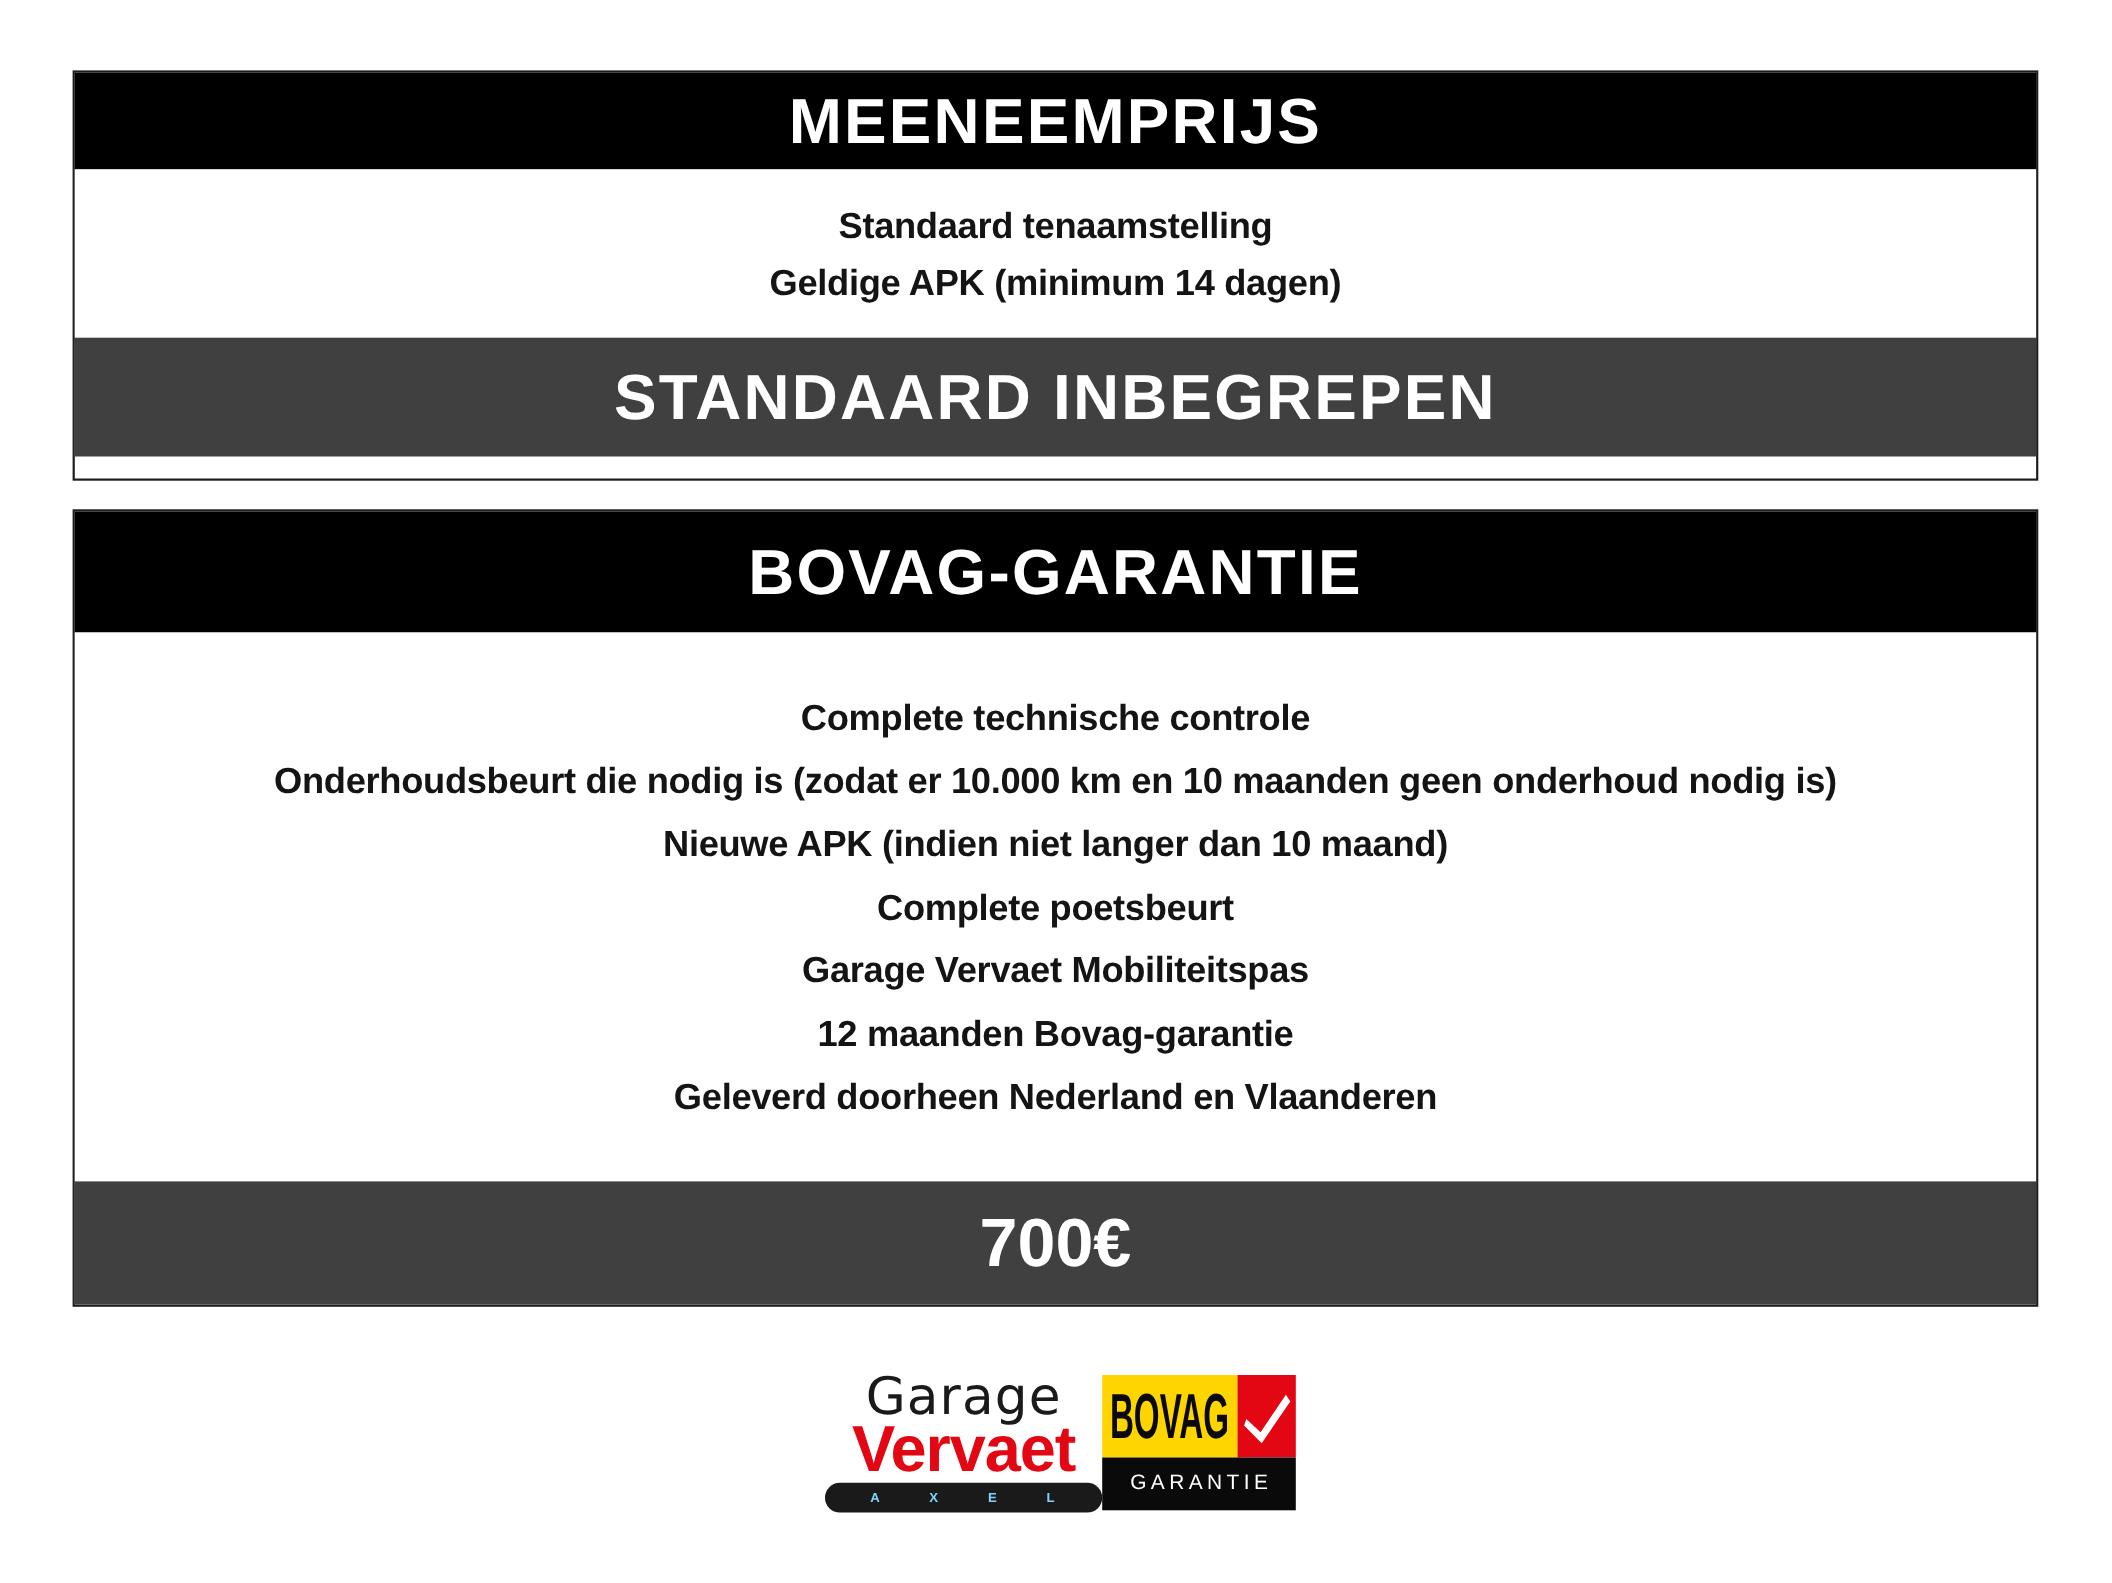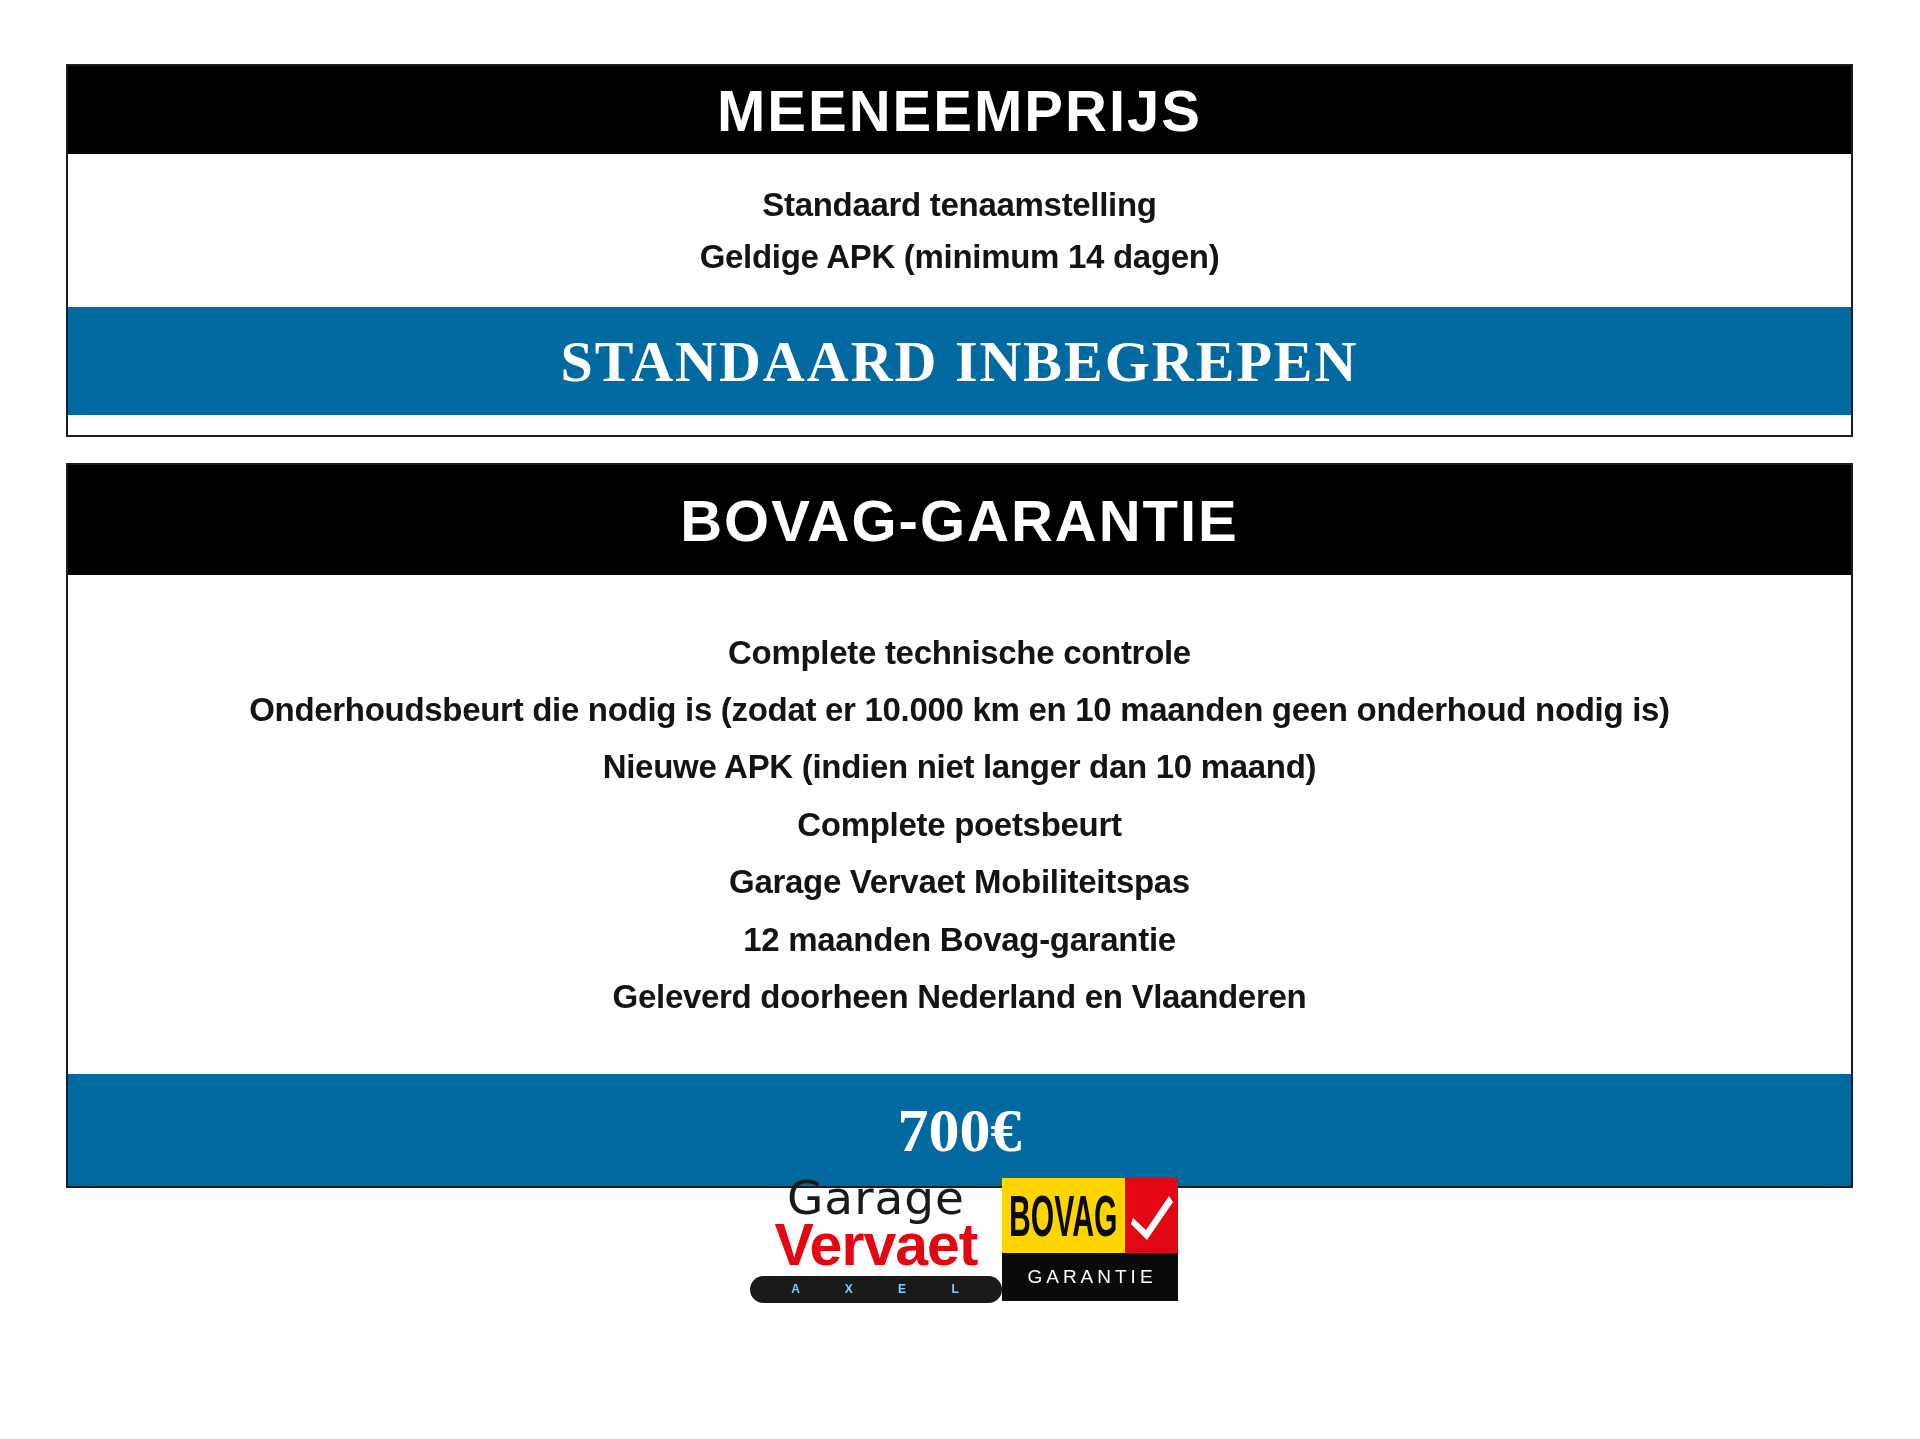--- a/index.html
+++ b/index.html
@@ -19,21 +19,21 @@
     background:#ffffff;
   }
   .card-meeneemprijs{top:64px;height:373px;}
   .card-bovag{top:463px;height:725px;}
 
   .bar{
     display:flex;align-items:center;justify-content:center;
     width:100%;
   }
   .bar-black{background:#000000;}
-  .bar-red{background:#0369a1;font-family:Liberation Serif, serif;}
+  .bar-red{background:#404040;}
   .bar-title{
     color:#ffffff;
     font-weight:bold;
     font-size:58px;
     letter-spacing:2px;
     white-space:nowrap;
   }
 
   .card-meeneemprijs .head{height:88px;}
   .card-meeneemprijs .body{height:153px;line-height:52px;}
@@ -55,21 +55,21 @@
     letter-spacing:-0.3px;
     white-space:nowrap;
     text-align:center;
   }
   .price-text{
     color:#ffffff;font-weight:bold;font-size:62px;letter-spacing:0;
   }
 
   
   .logos{
-    position:absolute;top:1178px;left:0;width:100%;
+    position:absolute;top:1250px;left:0;width:100%;
     display:flex;justify-content:center;align-items:flex-start;
   }
   .gv-lockup{
     width:252px;
     display:flex;flex-direction:column;align-items:center;
   }
   .gv-garage{
     font-family:"DejaVu Sans", sans-serif;
     font-size:47px;line-height:40px;
     color:#1a1a1a;letter-spacing:1px;

